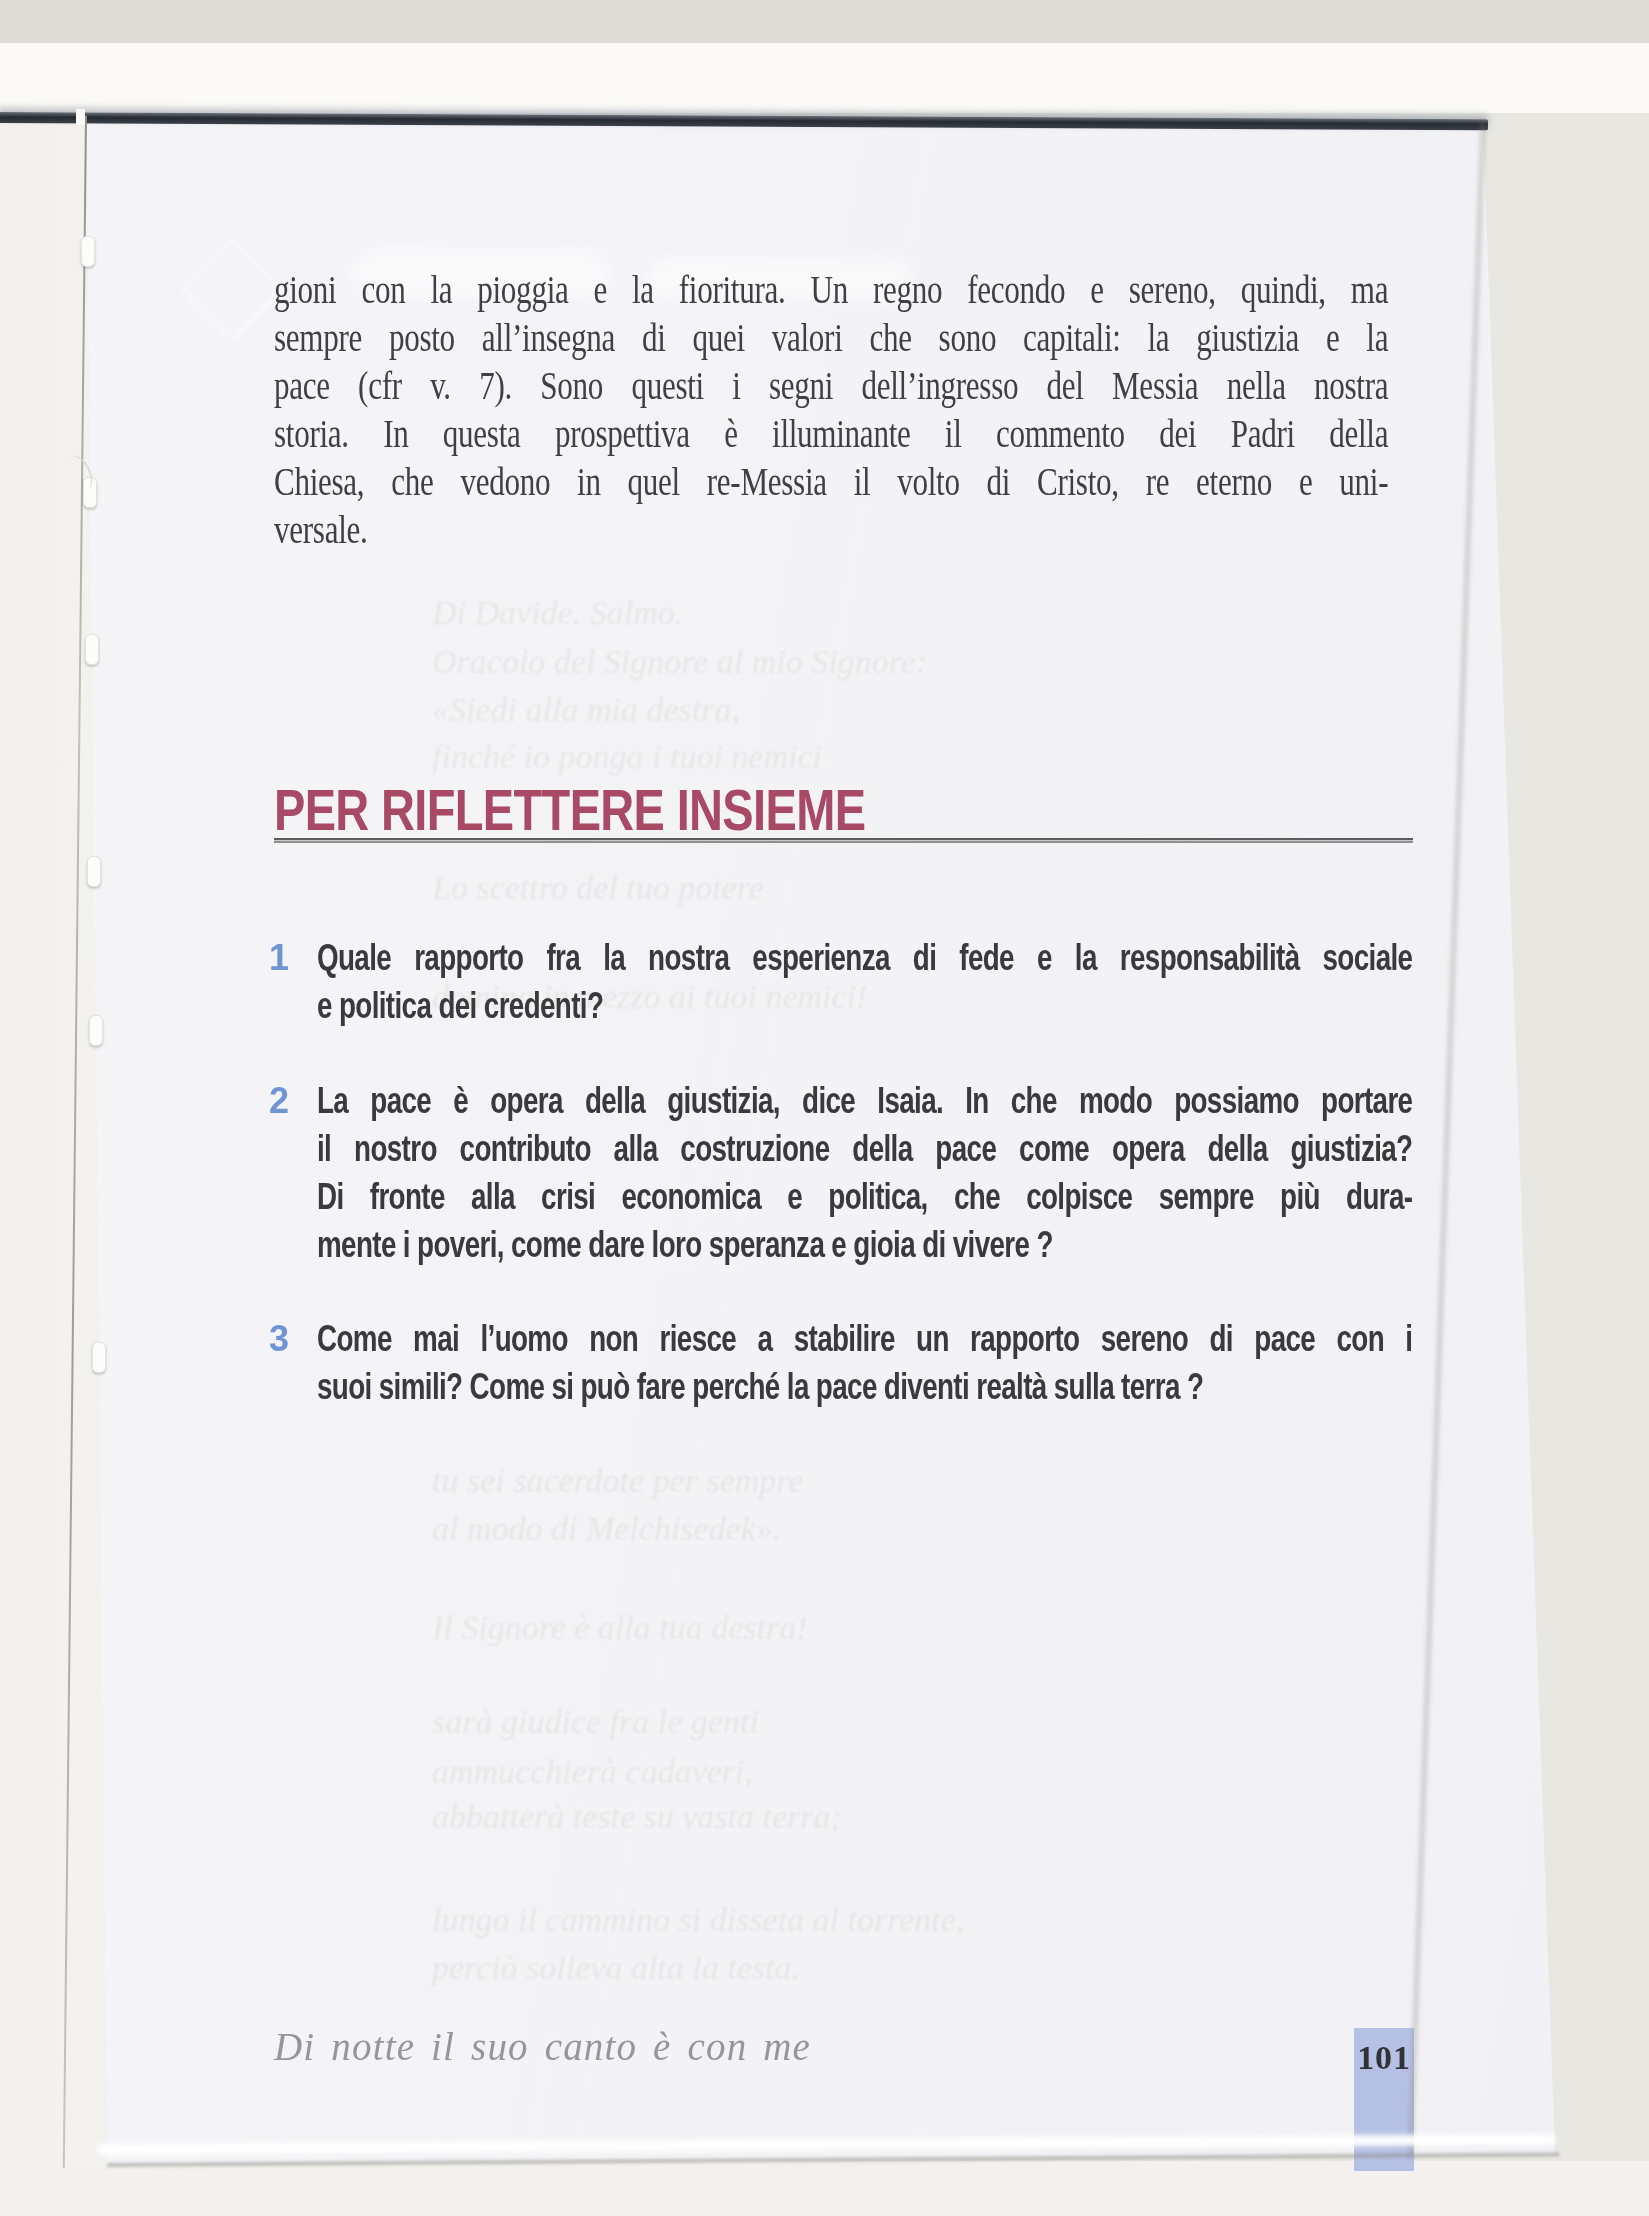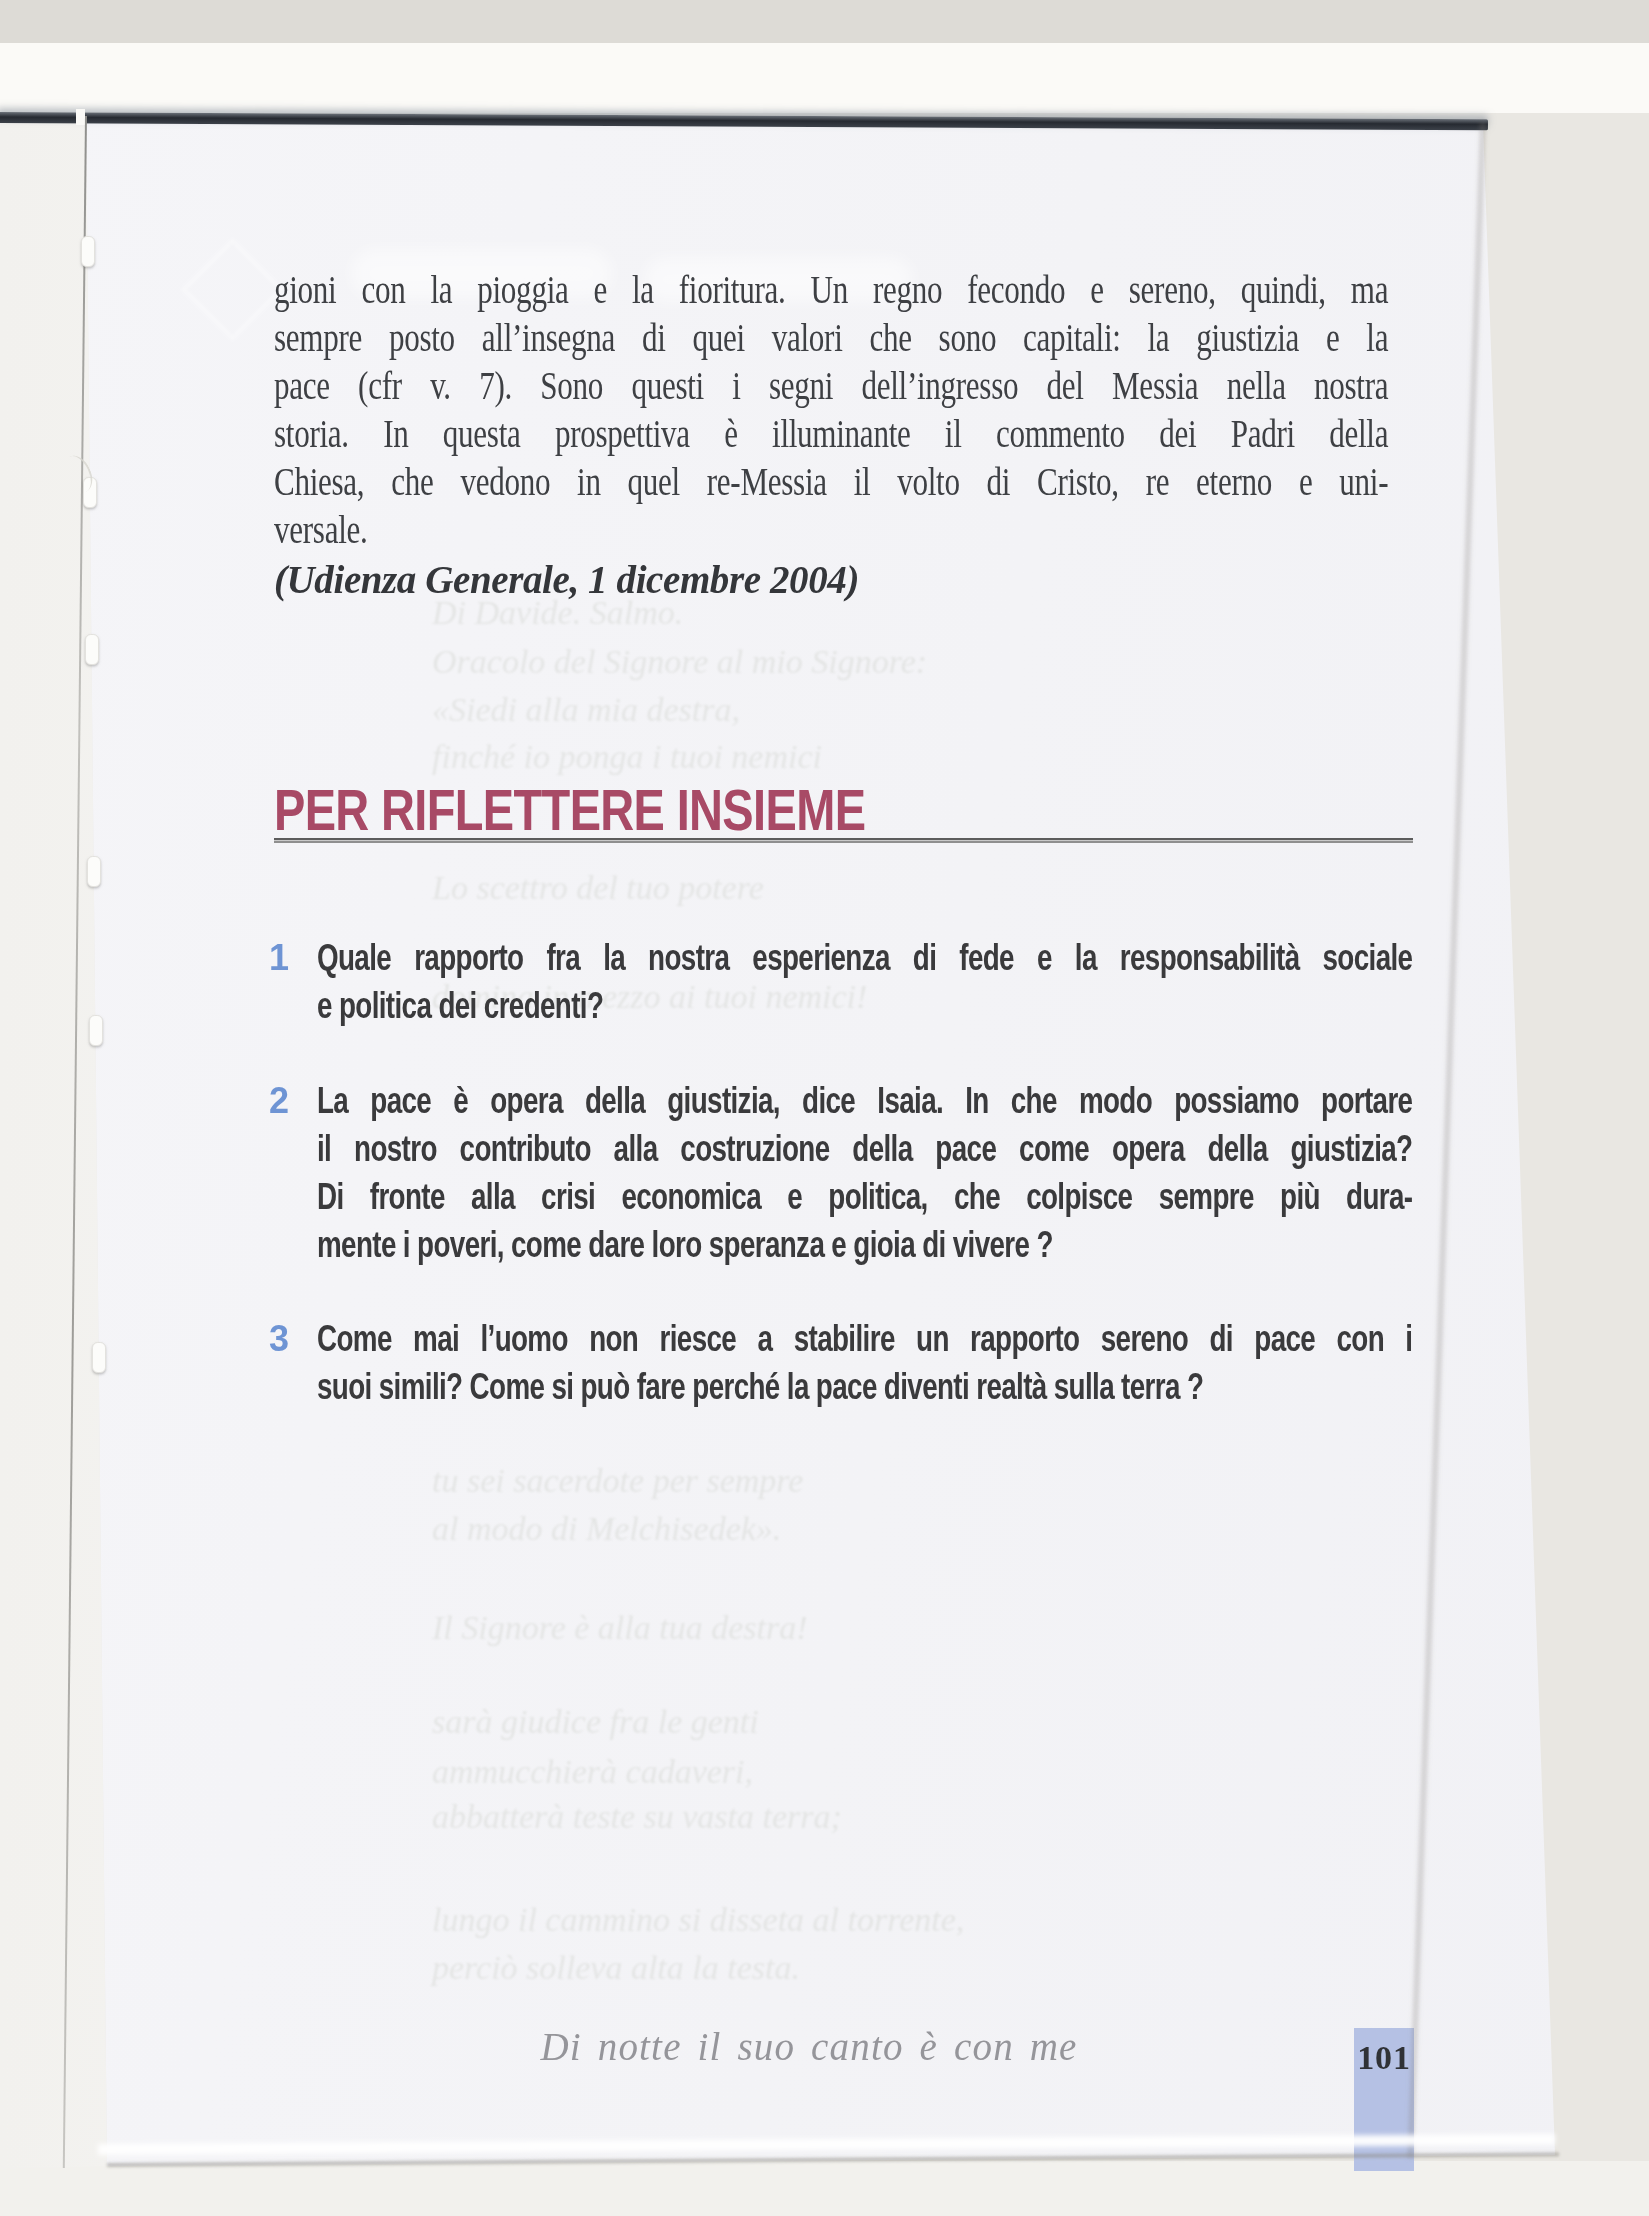--- a/index.html
+++ b/index.html
@@ -80,21 +80,21 @@
     color:var(--number-color,#6e94d4);}
   .qtext{position:absolute;left:317px;width:1419px;font-size:36px;line-height:48px;
     font-weight:bold;letter-spacing:-0.8px;
     font-family:"Liberation Sans","DejaVu Sans",sans-serif;
     color:var(--question-text,#3a3a3c);
     transform:scaleX(0.772);transform-origin:left top;}
   #q1-num,#q1-text{top:891px;}
   #q2-num,#q2-text{top:1034px;}
   #q3-num,#q3-text{top:1272px;}
 
-  #footer-title{left:274px;top:1981px;width:1070px;text-align:center;font-style:italic;
+  #footer-title{left:274px;top:1981px;width:1070px;text-align:left;font-style:italic;
     font-size:39px;color:var(--footer-text,#95959a);letter-spacing:1.2px;word-spacing:4.9px;}
   #pagenum-box{left:1354px;top:1985px;width:60px;height:143px;
     background:var(--pagenum-box,#b5c1e4);text-align:center;}
   #pagenum{display:block;padding-top:11.4px;font-size:34px;font-weight:bold;
     letter-spacing:0.8px;color:var(--pagenum-text,#303236);}
 </style>
 </head>
 <body>
 
 <div id="canvas">
@@ -139,21 +139,20 @@
     </div>
 
   <div class="abs" id="paragraph">
       <div class="tline">gioni con la pioggia e la fioritura. Un regno fecondo e sereno, quindi, ma</div>
       <div class="tline">sempre posto all’insegna di quei valori che sono capitali: la giustizia e la</div>
       <div class="tline">pace (cfr v. 7). Sono questi i segni dell’ingresso del Messia nella nostra</div>
       <div class="tline">storia. In questa prospettiva è illuminante il commento dei Padri della</div>
       <div class="tline">Chiesa, che vedono in quel re-Messia il volto di Cristo, re eterno e uni-</div>
       <div class="tline tline-last">versale.</div>
     </div>
-  <div class="abs" id="attribution">(Udienza Generale, 1 dicembre 2004)</div>
 
   <div class="abs" id="heading">
     <span class="squeeze">PER RIFLETTERE INSIEME</span>
   </div>
   <div class="abs" id="rule"></div>
 
   <div class="qnum" id="q1-num">1</div>
   <div class="qtext" id="q1-text">
       <div class="tline">Quale rapporto fra la nostra esperienza di fede e la responsabilità sociale</div>
       <div class="tline tline-last">e politica dei credenti?</div>

